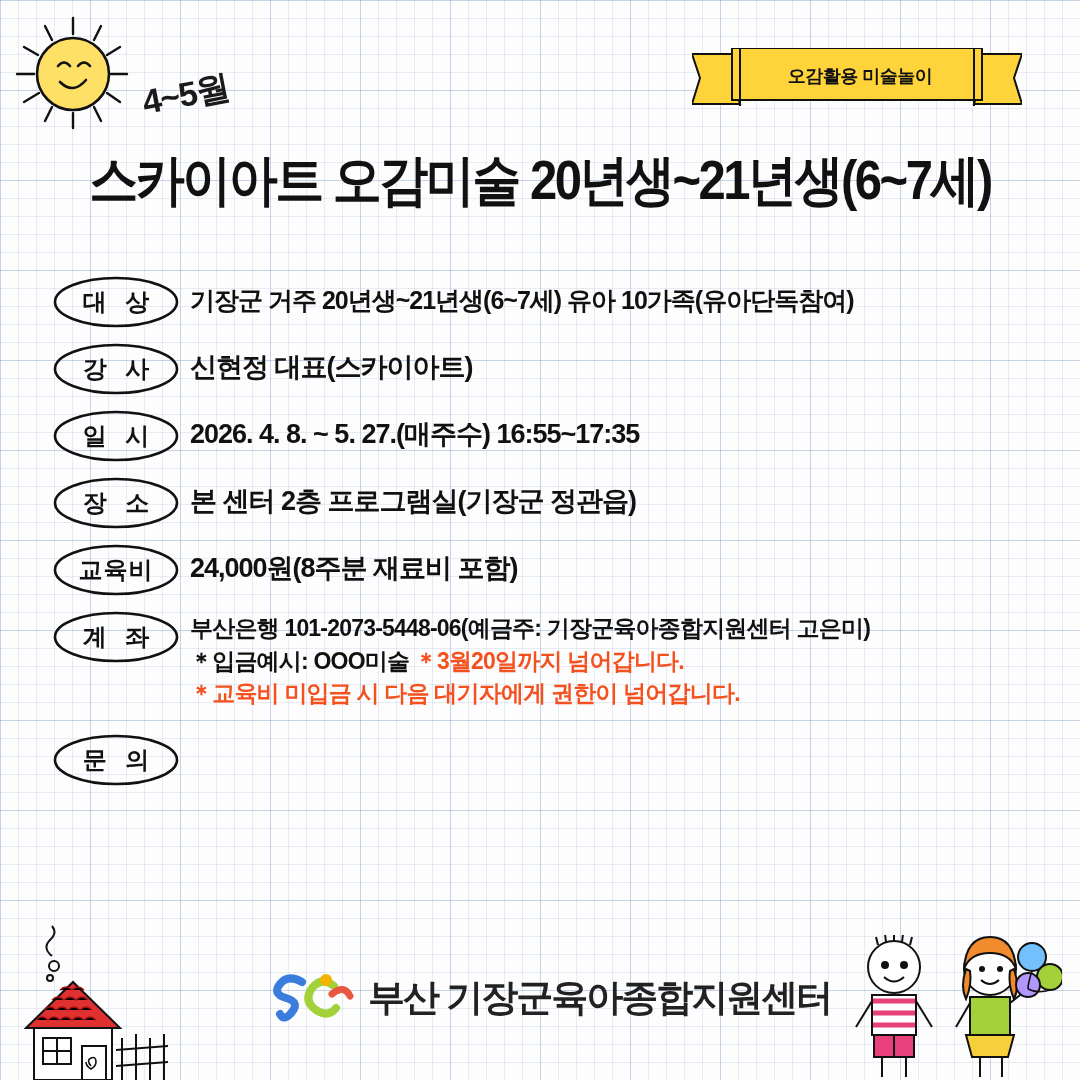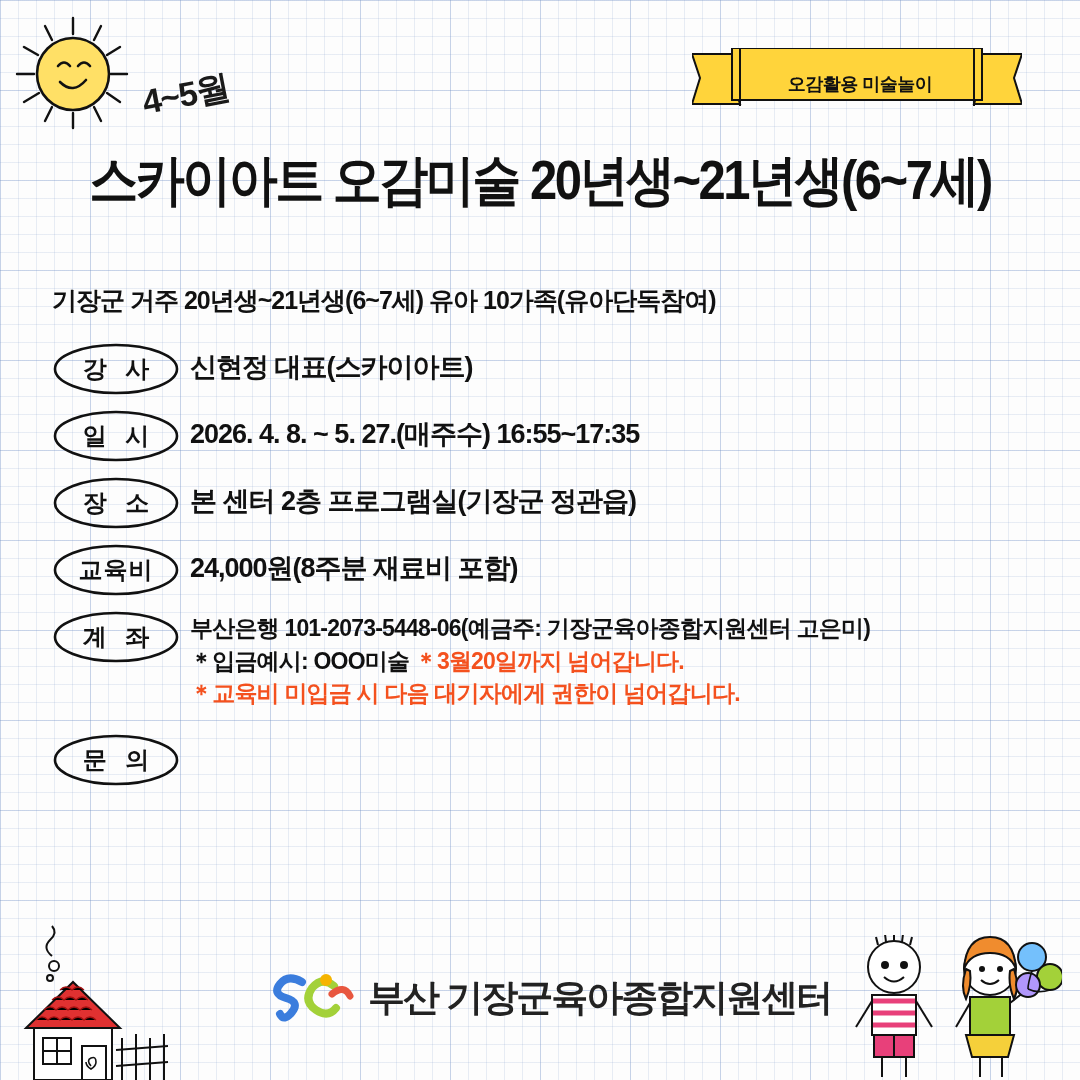--- a/index.html
+++ b/index.html
@@ -53,21 +53,20 @@
   }
   .ribbon-label {
     position: absolute;
     right: 95px; top: 64px;
     width: 250px;
     text-align: center;
     font-size: 18px;
     font-weight: bold;
     color: #111;
     letter-spacing: -0.5px;
-    margin-top: 8px;
   }
 
   
   .title {
     position: absolute;
     left: 0; right: 0;
     top: 148px;
     text-align: center;
     font-size: 49px;
     font-weight: bold;
@@ -196,20 +195,26 @@
       <line x1="282" y1="-2" x2="282" y2="58" stroke="#111" stroke-width="2"></line>
     </svg>
   </div>
   <div class="ribbon-label">오감활용 미술놀이</div>
 
   <div class="title">스카이아트 오감미술 20년생~21년생(6~7세)</div>
 
   <div class="rows">
 
     <div class="row row-daesang">
+      <div class="bubble narrow">
+        <svg viewBox="0 0 128 54" width="128" height="54">
+          <ellipse cx="64" cy="27" rx="61" ry="24" fill="none" stroke="#111" stroke-width="2.6"></ellipse>
+        </svg>
+        <span>대 상</span>
+      </div>
       <div class="value">기장군 거주 20년생~21년생(6~7세) 유아 10가족(유아단독참여)</div>
     </div>
 
     <div class="row row-gangsa">
       <div class="bubble narrow">
         <svg viewBox="0 0 128 54" width="128" height="54">
           <ellipse cx="64" cy="27" rx="61" ry="24" fill="none" stroke="#111" stroke-width="2.6"></ellipse>
         </svg>
         <span>강 사</span>
       </div>

